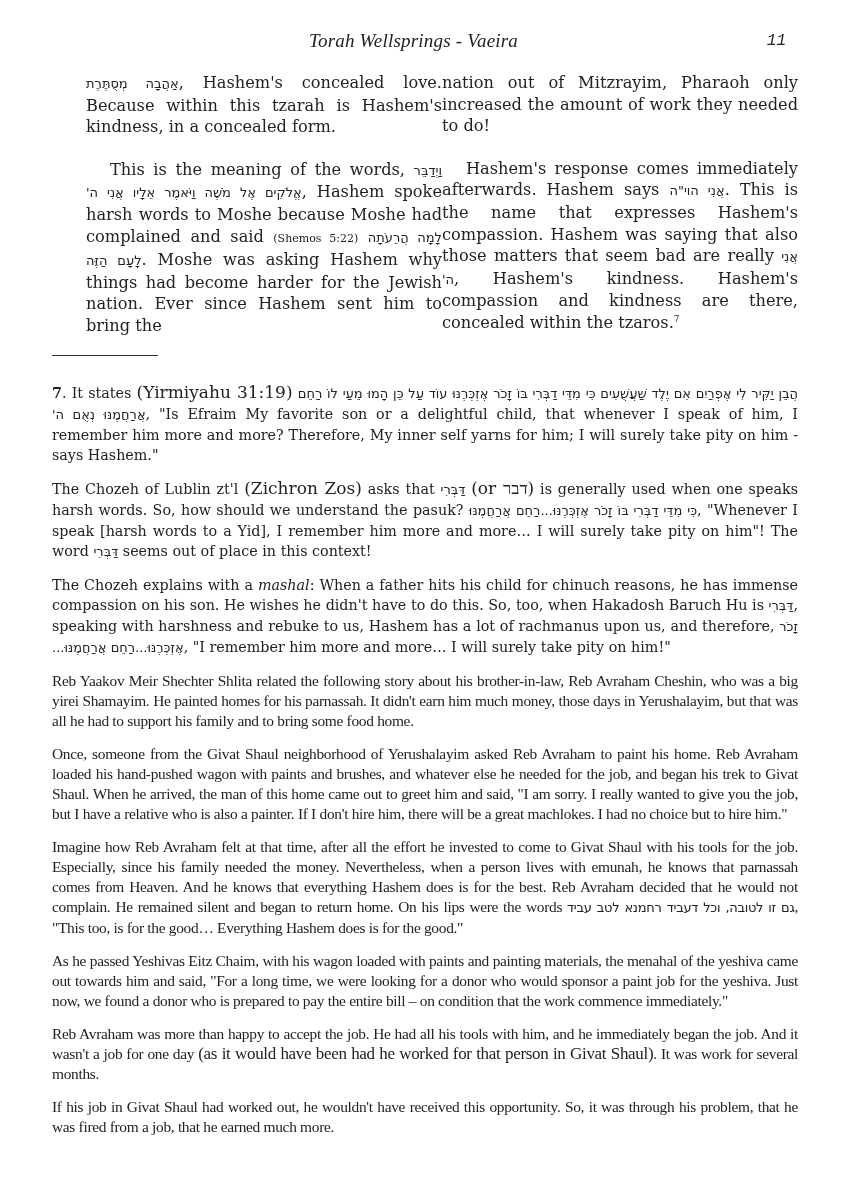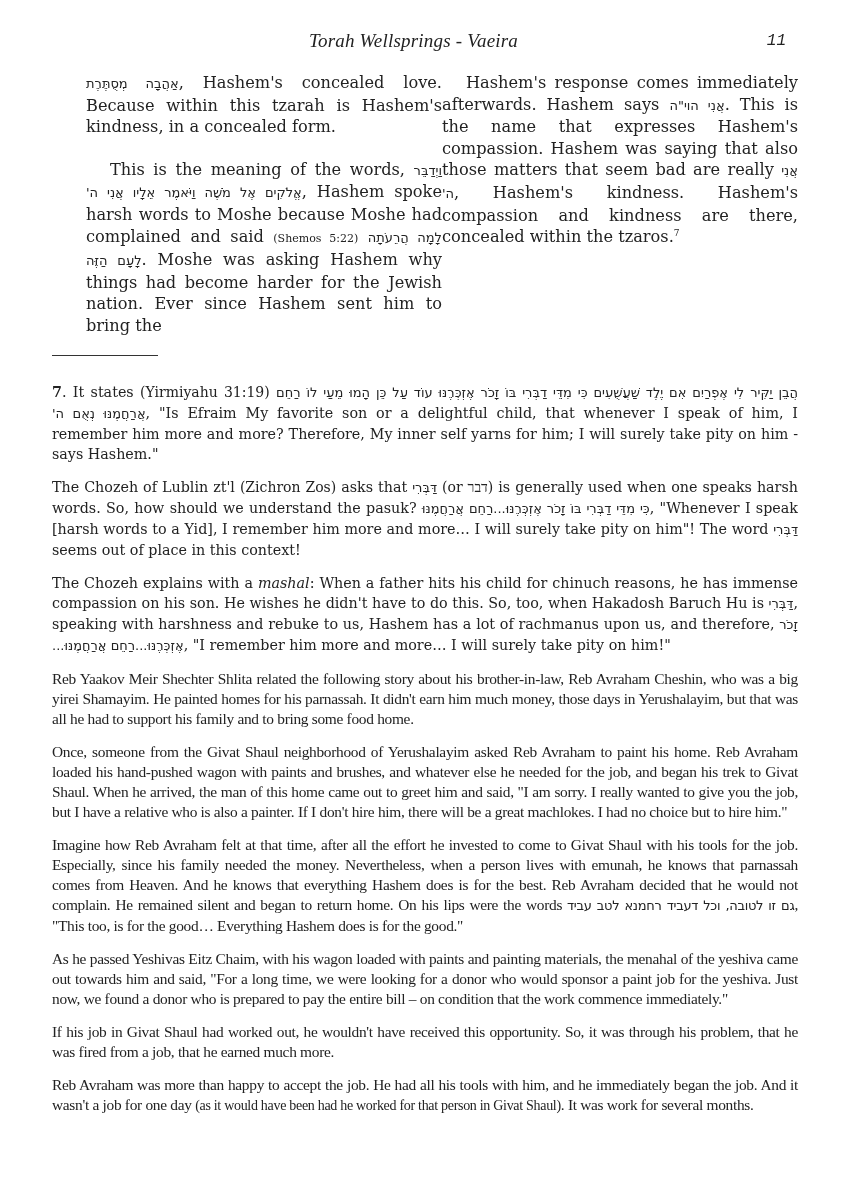--- a/index.html
+++ b/index.html
@@ -34,38 +34,39 @@
     position: absolute; top: 355px; left: 52px; width: 106px; height: 0;
     border-top: 1.2px solid #333;
   }
   .footnotes {
     position: absolute; top: 382px; left: 52px; width: 746px;
     font-size: 14.3px; line-height: 20px; text-align: justify;
   }
   .footnotes p { margin: 0 0 13px 0; }
   .fn-num { font-weight: bold; }
   .footnotes .heb { font-size: 13px; }
-  .footnotes .ref { font-size: 14px; }
+  .footnotes .ref { font-size: 17px; }
   .condensed { font-family: "Liberation Serif", serif; font-size: 15.4px; letter-spacing: -0.3px; }
   em { }
 </style>
 </head>
 <body>
 
 <div class="header">
   <div class="header-title">Torah Wellsprings - Vaeira</div>
   <div class="page-num">11</div>
 </div>
 
 <div class="columns">
   <div class="col">
     <p><span class="heb">אַהֲבָה מְסֻתֶּרֶת</span><span>, Hashem's concealed love. Because within this tzarah is Hashem's kindness, in a concealed form.</span></p>
     <p class="indent"><span>This is the meaning of the words, </span><span class="heb">וַיְדַבֵּר אֱלֹקִים אֶל מֹשֶׁה וַיֹּאמֶר אֵלָיו אֲנִי ה'</span><span>, Hashem spoke harsh words to Moshe because Moshe had complained and said </span><span class="ref">(Shemos 5:22)</span> <span class="heb">לָמָה הֲרֵעֹתָה לָעָם הַזֶּה</span><span>. Moshe was asking Hashem why things had become harder for the Jewish nation. Ever since Hashem sent him to bring the</span></p>
   </div>
   <div class="col">
+    <p><span>nation out of Mitzrayim, Pharaoh only increased the amount of work they needed to do!</span></p>
     <p class="indent"><span>Hashem's response comes immediately afterwards. Hashem says </span><span class="heb">אֲנִי הוי"ה</span><span>. This is the name that expresses Hashem's compassion. Hashem was saying that also those matters that seem bad are really </span><span class="heb">אֲנִי ה'</span><span>, Hashem's kindness. Hashem's compassion and kindness are there, concealed within the tzaros.</span><sup>7</sup></p>
   </div>
 </div>
 
 <div class="footnote-rule"></div>
 
 <div class="footnotes">
   <p><span class="fn-num">7</span><span>. It states </span><span class="ref">(Yirmiyahu 31:19)</span> <span class="heb">הֲבֵן יַקִּיר לִי אֶפְרַיִם אִם יֶלֶד שַׁעֲשֻׁעִים כִּי מִדֵּי דַבְּרִי בּוֹ זָכֹר אֶזְכְּרֶנּוּ עוֹד עַל כֵּן הָמוּ מֵעַי לוֹ רַחֵם אֲרַחֲמֶנּוּ נְאֻם ה'</span><span>, "Is Efraim My favorite son or a delightful child, that whenever I speak of him, I remember him more and more? Therefore, My inner self yarns for him; I will surely take pity on him - says Hashem."</span></p>
 
   <p><span>The Chozeh of Lublin zt'l </span><span class="ref">(Zichron Zos)</span><span> asks that </span><span class="heb">דַּבְּרִי</span> <span class="ref">(or דבר)</span><span> is generally used when one speaks harsh words. So, how should we understand the pasuk? </span><span class="heb">כִּי מִדֵּי דַבְּרִי בּוֹ זָכֹר אֶזְכְּרֶנּוּ...רַחֵם אֲרַחֲמֶנּוּ</span><span>, "Whenever I speak [harsh words to a Yid], I remember him more and more… I will surely take pity on him"! The word </span><span class="heb">דַּבְּרִי</span><span> seems out of place in this context!</span></p>
@@ -73,16 +74,16 @@
   <p><span>The Chozeh explains with a </span><em>mashal</em><span>: When a father hits his child for chinuch reasons, he has immense compassion on his son. He wishes he didn't have to do this. So, too, when Hakadosh Baruch Hu is </span><span class="heb">דַּבְּרִי</span><span>, speaking with harshness and rebuke to us, Hashem has a lot of rachmanus upon us, and therefore, </span><span class="heb">זָכֹר אֶזְכְּרֶנּוּ...רַחֵם אֲרַחֲמֶנּוּ...</span><span>, "I remember him more and more… I will surely take pity on him!"</span></p>
 
   <p class="condensed">Reb Yaakov Meir Shechter Shlita related the following story about his brother-in-law, Reb Avraham Cheshin, who was a big yirei Shamayim. He painted homes for his parnassah. It didn't earn him much money, those days in Yerushalayim, but that was all he had to support his family and to bring some food home.</p>
 
   <p class="condensed">Once, someone from the Givat Shaul neighborhood of Yerushalayim asked Reb Avraham to paint his home. Reb Avraham loaded his hand-pushed wagon with paints and brushes, and whatever else he needed for the job, and began his trek to Givat Shaul. When he arrived, the man of this home came out to greet him and said, "I am sorry. I really wanted to give you the job, but I have a relative who is also a painter. If I don't hire him, there will be a great machlokes. I had no choice but to hire him."</p>
 
   <p class="condensed"><span>Imagine how Reb Avraham felt at that time, after all the effort he invested to come to Givat Shaul with his tools for the job. Especially, since his family needed the money. Nevertheless, when a person lives with emunah, he knows that parnassah comes from Heaven. And he knows that everything Hashem does is for the best. Reb Avraham decided that he would not complain. He remained silent and began to return home. On his lips were the words </span><span class="heb">גם זו לטובה, וכל דעביד רחמנא לטב עביד</span><span>, "This too, is for the good… Everything Hashem does is for the good."</span></p>
 
   <p class="condensed">As he passed Yeshivas Eitz Chaim, with his wagon loaded with paints and painting materials, the menahal of the yeshiva came out towards him and said, "For a long time, we were looking for a donor who would sponsor a paint job for the yeshiva. Just now, we found a donor who is prepared to pay the entire bill – on condition that the work commence immediately."</p>
 
+  <p class="condensed"><span>Reb Avraham was more than happy to accept the job. He had all his tools with him, and he immediately began the job. And it wasn't a job for one day </span><span class="ref">(as it would have been had he worked for that person in Givat Shaul)</span><span>. It was work for several months.</span></p>
+
   <p class="condensed">If his job in Givat Shaul had worked out, he wouldn't have received this opportunity. So, it was through his problem, that he was fired from a job, that he earned much more.</p>
-
-  <p class="condensed"><span>Reb Avraham was more than happy to accept the job. He had all his tools with him, and he immediately began the job. And it wasn't a job for one day </span><span class="ref">(as it would have been had he worked for that person in Givat Shaul)</span><span>. It was work for several months.</span></p>
 </div>
 
 </body></html>

